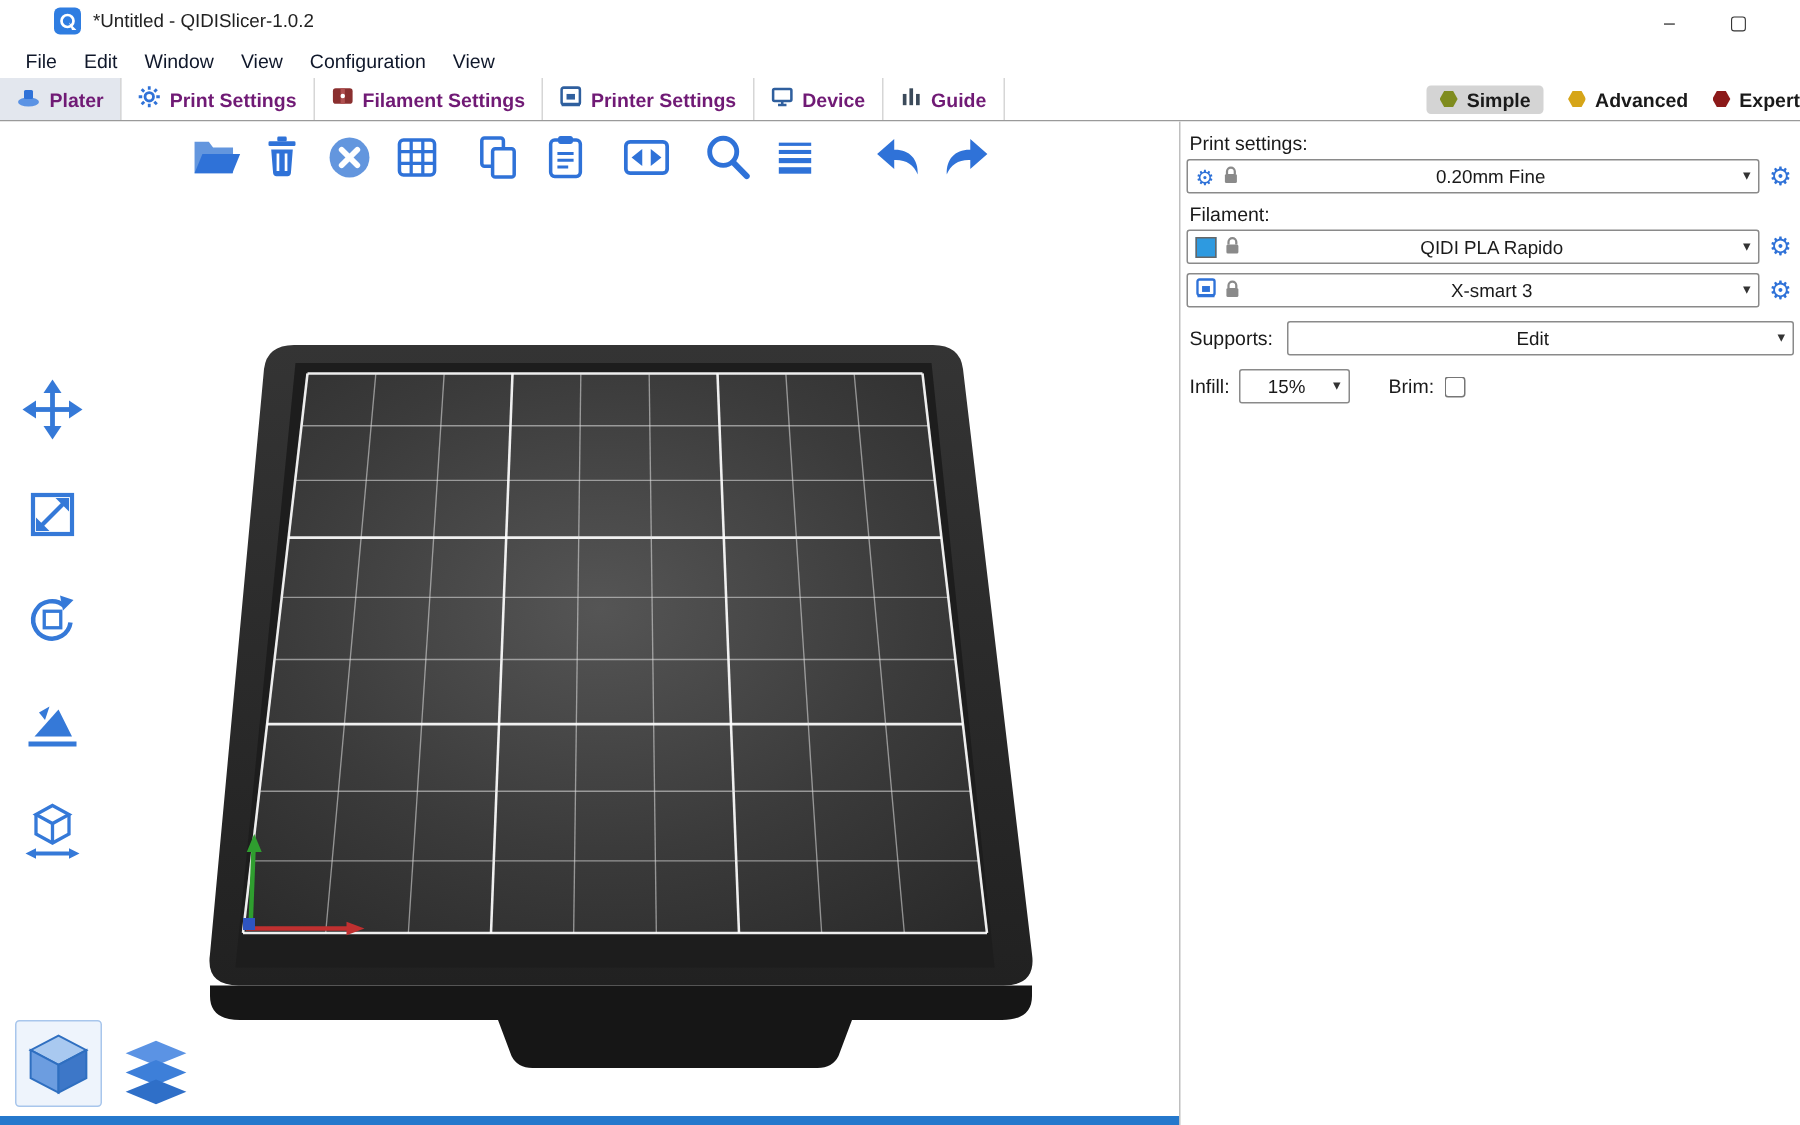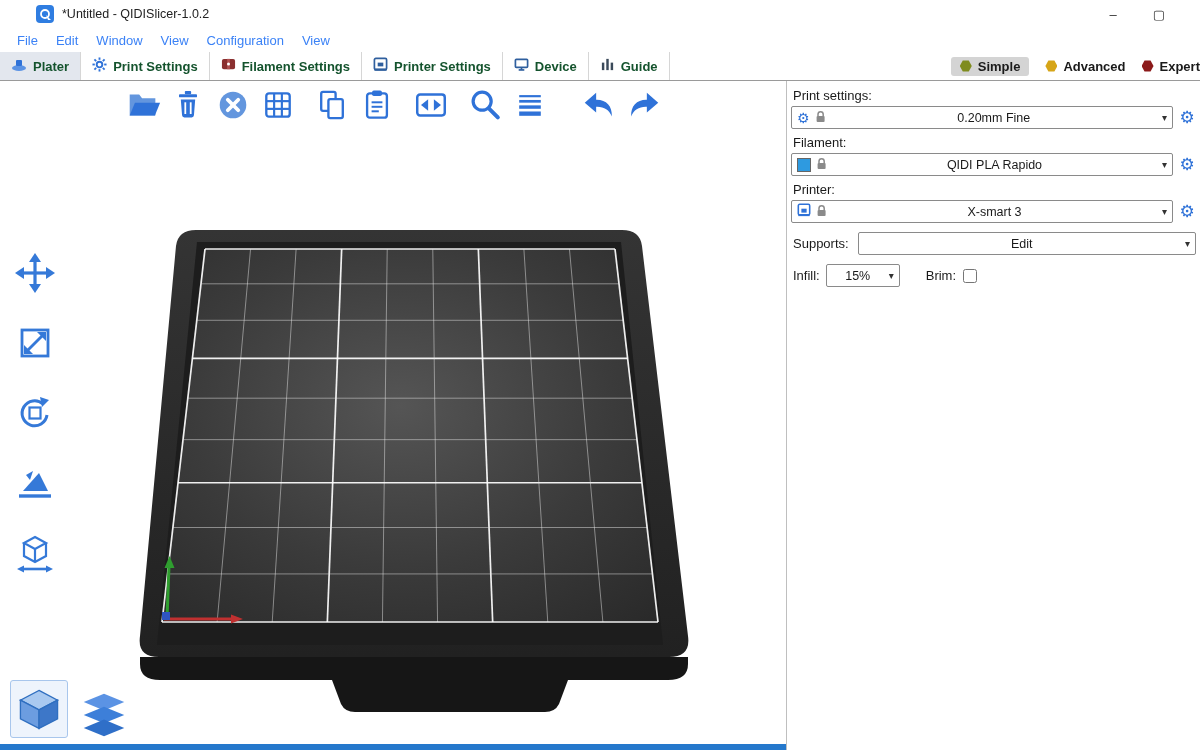--- a/index.html
+++ b/index.html
@@ -12,27 +12,27 @@
   .app-icon { width:18px; height:18px; margin-left:8px; border-radius:4px;
     background:#2f7de1; display:flex; align-items:center; justify-content:center; }
   .win-title { margin-left:8px; font-size:12.5px; color:#222; }
   .win-controls { margin-left:auto; display:flex; height:100%; }
   .win-btn { width:46px; height:100%; display:flex; align-items:center;
     justify-content:center; font-size:13px; color:#333; cursor:default; }
 
   
   .menubar { position:absolute; left:0; top:28px; width:1200px; height:24px;
     background:#fff; display:flex; align-items:center; padding-left:8px; }
-  .menu-item { padding:0 9px; font-size:13px; color:#3b82f6; }
+  .menu-item { padding:0 9px; font-size:13px; color:#0f172a; }
 
   
   .tabbar { position:absolute; left:0; top:52px; width:1200px; height:29px;
     background:#fff; border-bottom:1px solid #9a9a9a; display:flex; align-items:stretch; }
   .tab { display:flex; align-items:center; gap:6px; padding:0 11px;
-    font-size:13px; font-weight:bold; color:#14532d; border-right:1px solid #d6d6d6; }
+    font-size:13px; font-weight:bold; color:#701a75; border-right:1px solid #d6d6d6; }
   .tab.active { background:#e3e7ee; }
   .modes { margin-left:auto; display:flex; align-items:center; gap:16px; padding-right:0; }
   .mode { display:flex; align-items:center; gap:6px; font-size:13px; font-weight:bold; }
   .mode.selected { background:#d4d4d4; border-radius:3px; padding:2px 9px; }
   .hex { width:12px; height:12px; display:inline-block;
     clip-path:polygon(25% 5%,75% 5%,100% 50%,75% 95%,25% 95%,0 50%); }
 
   
   .viewport { position:absolute; left:0; top:81px; width:786px; height:669px; background:#fff; }
   .sidebar { position:absolute; left:786px; top:81px; width:414px; height:669px;
@@ -428,21 +428,20 @@
             <path d="M3 6 V4.3 a2.6 2.6 0 0 1 5.2 0 V6" fill="none" stroke="#8a8a8a" stroke-width="1.5"></path>
             <rect x="1.6" y="6" width="8" height="6" rx="1" fill="#8a8a8a"></rect>
           </svg>
       </span>
       <span class="combo-text">QIDI PLA Rapido</span>
       <span class="chev">▾</span>
     </div>
     <span class="gear-btn">⚙</span>
   </div>
 
-  <div class="sb-label">Printer:</div>
   <div class="preset-row">
     <div class="combo">
       <span>
         <svg width="14" height="14" viewBox="0 0 16 16">
             <rect x="1.5" y="1.5" width="13" height="12" rx="1.5" fill="none" stroke="#2f72d8" stroke-width="1.8"></rect>
             <rect x="5" y="6.5" width="6" height="4.5" fill="#2f72d8"></rect>
             <line x1="1.5" y1="14" x2="14.5" y2="14" stroke="#2f72d8" stroke-width="2"></line>
           </svg>
       </span>
       <span>

